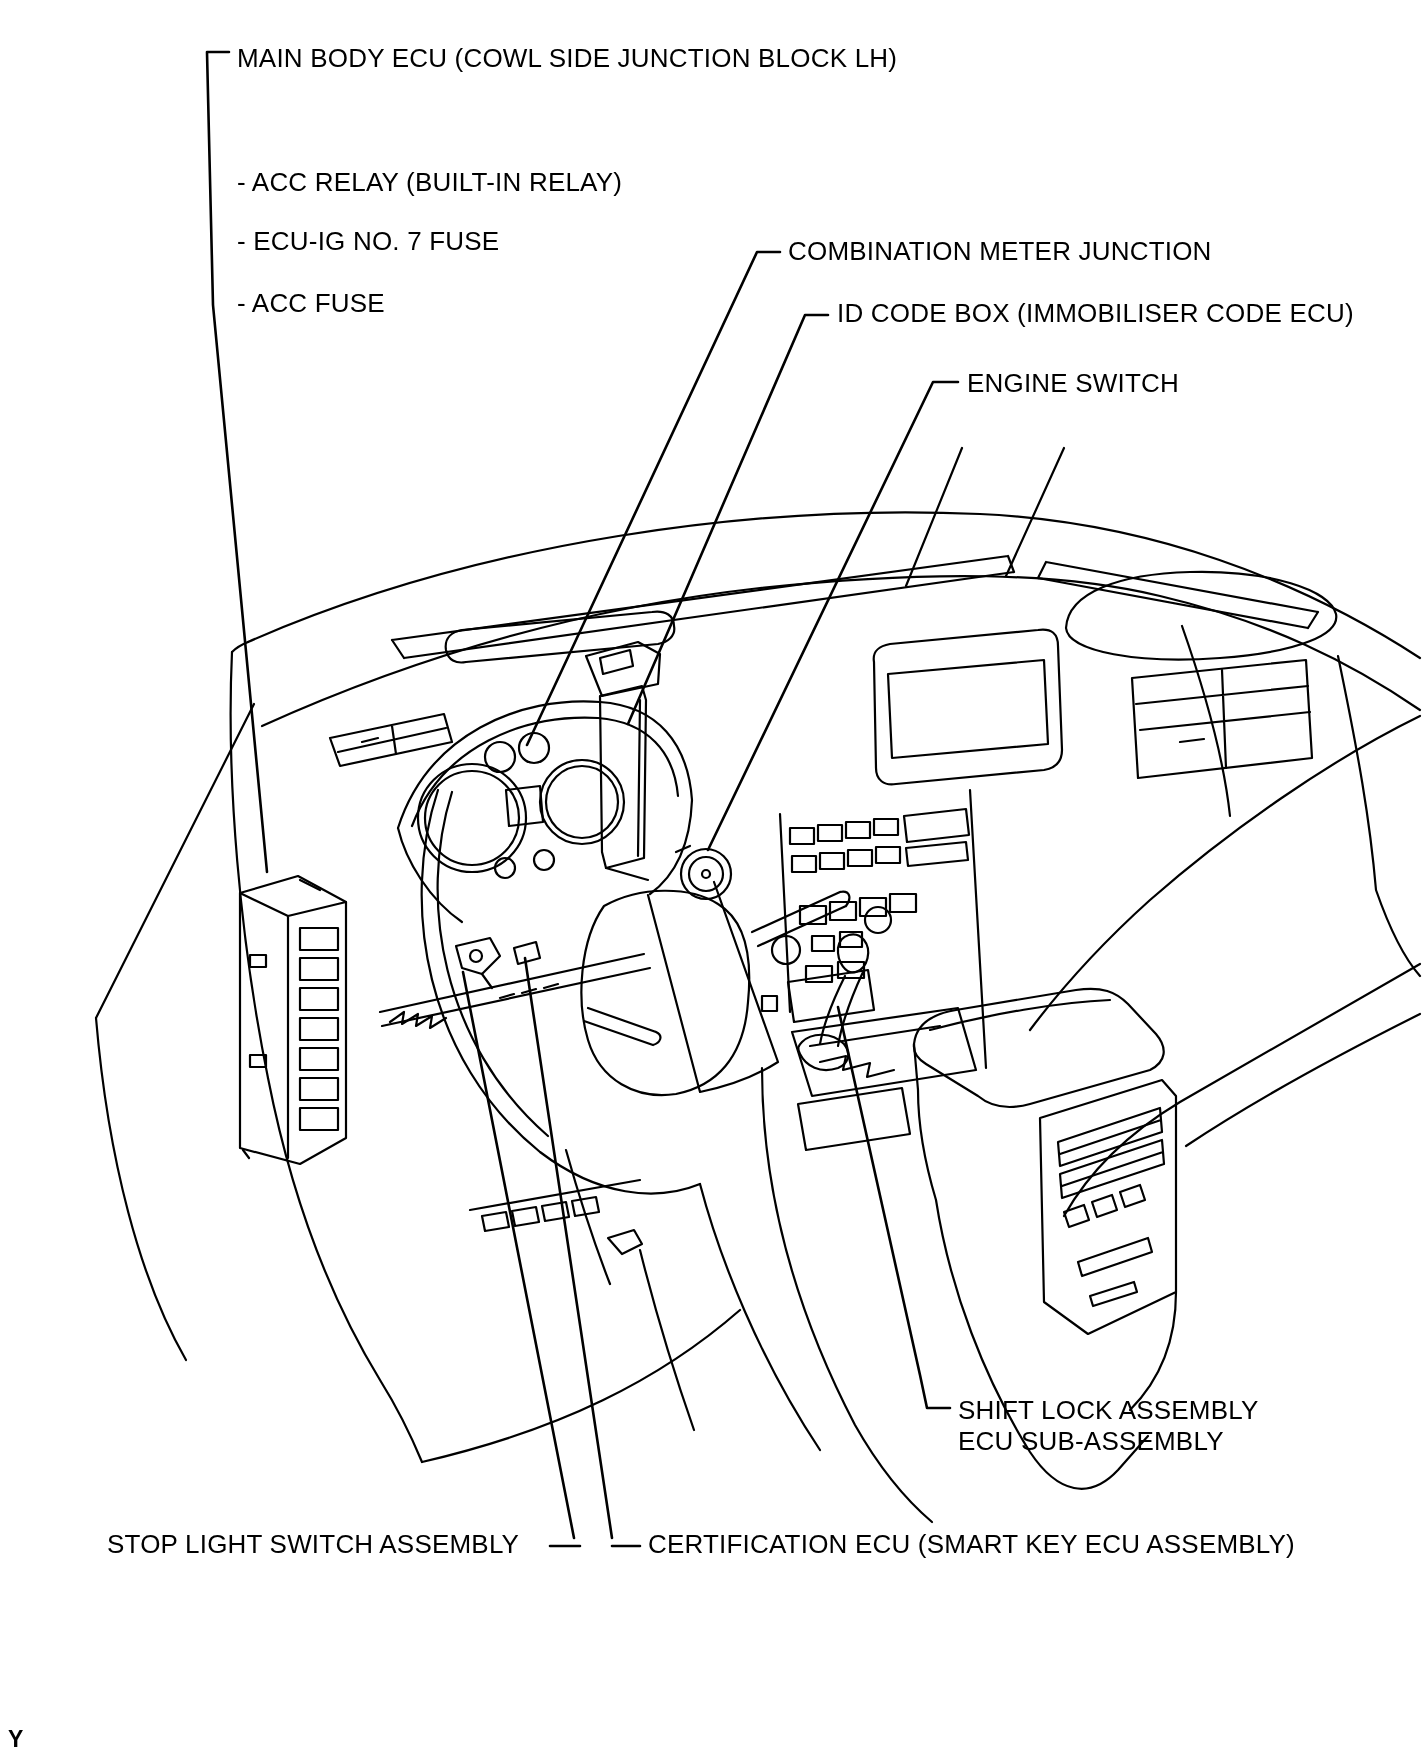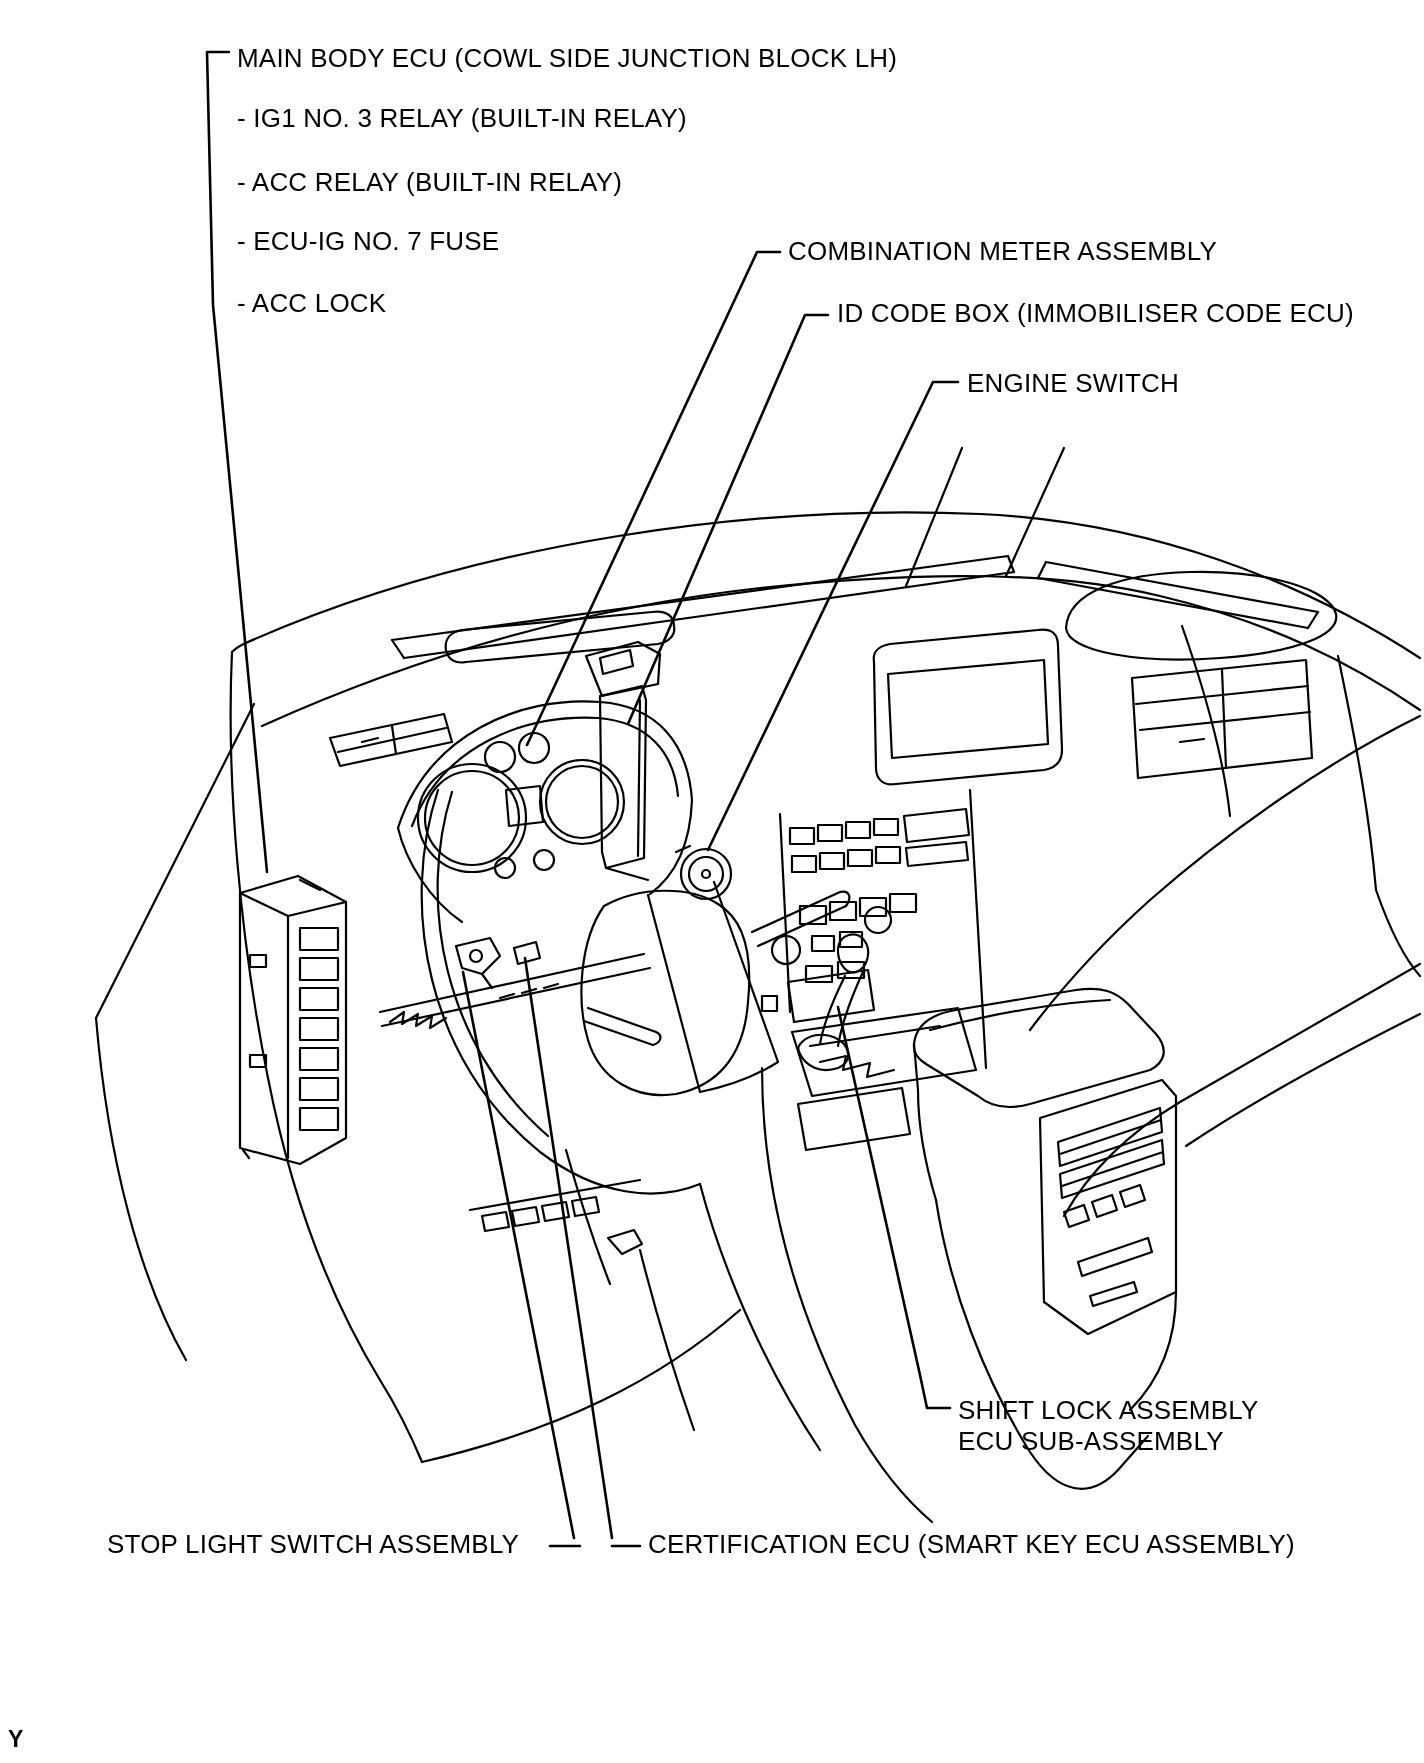--- a/index.html
+++ b/index.html
@@ -190,25 +190,24 @@
     <path d="M780,252 H757 L527,745"></path>
     <path d="M828,315 H805 L628,724"></path>
     <path d="M958,382 H933 L708,850"></path>
     <path d="M838,1007 L920,1375 L927,1408 H950"></path>
     <path d="M463,972 L574,1538 M550,1546 H580"></path>
     <path d="M525,958 L612,1538 M612,1546 H640"></path>
   </g>
 </svg>
 
   <div class="lbl" style="left:237px;top:43px">MAIN BODY ECU (COWL SIDE JUNCTION BLOCK LH)</div>
-  <div class="lbl" style="left:237px;top:103px">- IG1 NO. 3 RELAY (BUILT-IN RELAY)</div>
   <div class="lbl" style="left:237px;top:167px">- ACC RELAY (BUILT-IN RELAY)</div>
   <div class="lbl" style="left:237px;top:226px">- ECU-IG NO. 7 FUSE</div>
-  <div class="lbl" style="left:237px;top:288px">- ACC LOCK</div>
-  <div class="lbl" style="left:788px;top:236px">COMBINATION METER ASSEMBLY</div>
+  <div class="lbl" style="left:237px;top:288px">- ACC FUSE</div>
+  <div class="lbl" style="left:788px;top:236px">COMBINATION METER JUNCTION</div>
   <div class="lbl" style="left:837px;top:298px">ID CODE BOX (IMMOBILISER CODE ECU)</div>
   <div class="lbl" style="left:967px;top:368px">ENGINE SWITCH</div>
   <div class="lbl" style="left:958px;top:1395px">SHIFT LOCK ASSEMBLY</div>
   <div class="lbl" style="left:958px;top:1426px">ECU SUB-ASSEMBLY</div>
   <div class="lbl" style="left:107px;top:1529px">STOP LIGHT SWITCH ASSEMBLY</div>
   <div class="lbl" style="left:648px;top:1529px">CERTIFICATION ECU (SMART KEY ECU ASSEMBLY)</div>
 
   <div class="page-marker">Y</div>
 </div>
 

